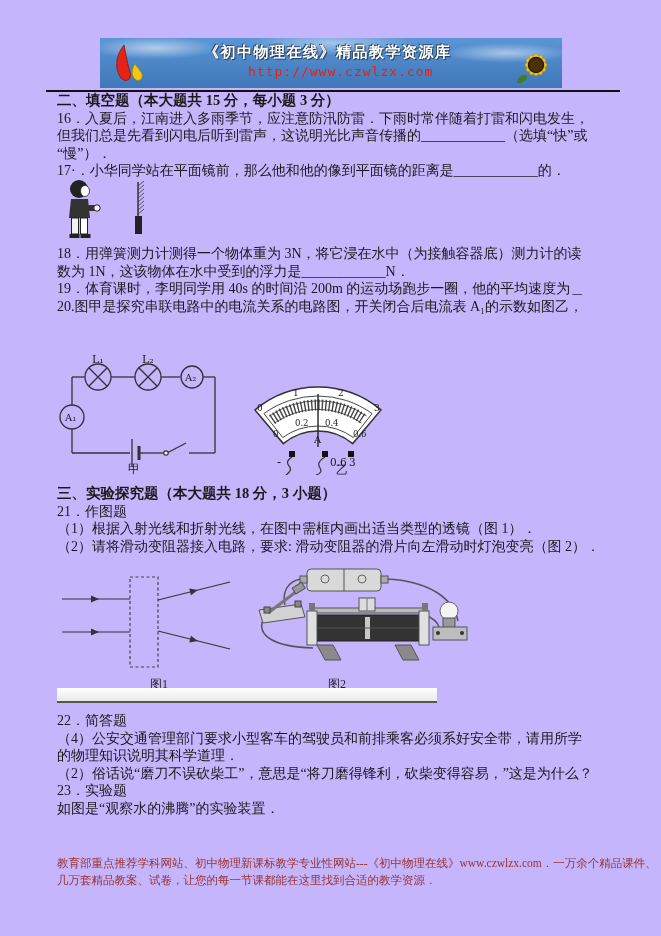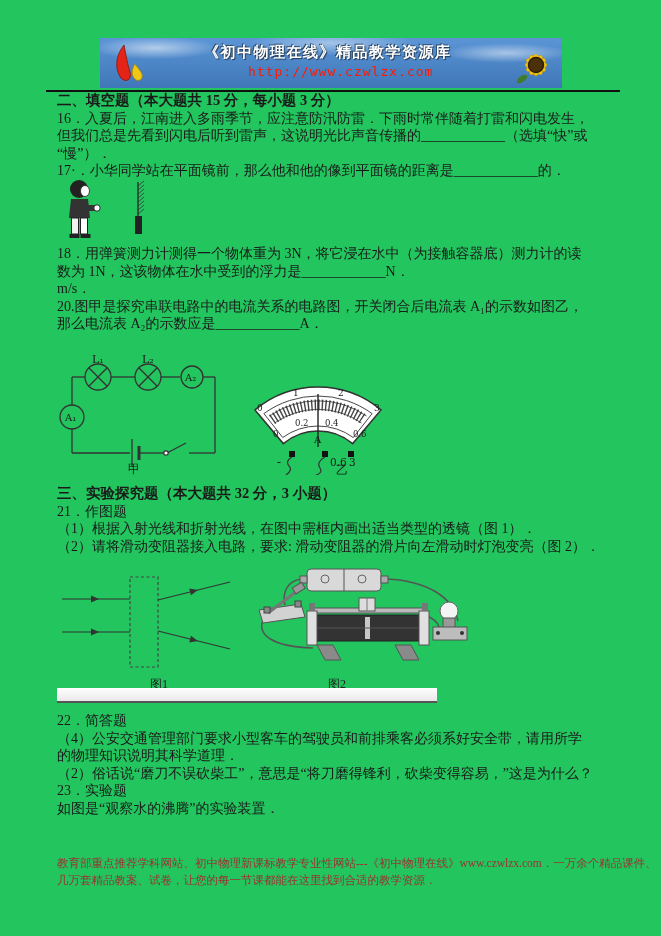--- a/index.html
+++ b/index.html
@@ -1,16 +1,16 @@
 <!DOCTYPE html>
 <html><head>
 <meta charset="utf-8">
 <style>
   html,body{margin:0;padding:0;background:#fff;}
-  .page{position:relative;width:661px;height:936px;background:#22c55e;overflow:hidden;
+  .page{position:relative;width:661px;height:936px;background:#c4b5fd;overflow:hidden;
         font-family:"Liberation Serif","DejaVu Serif",serif;color:#1a1a1a;}
   
   .banner{position:absolute;left:100px;top:38px;width:462px;height:50px;overflow:hidden;
     background-image:
       radial-gradient(ellipse 90px 16px at 12% 20%, rgba(255,255,255,.55), transparent 70%),
       radial-gradient(ellipse 120px 18px at 50% 10%, rgba(255,255,255,.45), transparent 70%),
       radial-gradient(ellipse 90px 14px at 88% 30%, rgba(255,255,255,.5), transparent 70%),
       linear-gradient(#5b95d6, #3f77b8);}
   .banner-title{position:absolute;left:104px;top:5px;font-size:15px;font-weight:bold;color:#fff;
     letter-spacing:1.5px;text-shadow:1px 1px 1px #233a55, -1px -1px 0 #2c4a6b;white-space:nowrap;}
@@ -99,23 +99,22 @@
         <line x1="80" y1="32" x2="86" y2="27"></line>
           <line x1="80" y1="36" x2="86" y2="31"></line>
       </g>
       <rect x="77" y="38" width="7" height="18" fill="#222"></rect>
     </g>
   </svg>
 
   <div class="tblock blockB">
     <div class="tline">18．用弹簧测力计测得一个物体重为 3N，将它浸在水中（为接触容器底）测力计的读</div>
     <div class="tline">数为 1N，这该物体在水中受到的浮力是____________N．</div>
-    <div class="tline">m/s．</div>
+    <div class="tline">19．体育课时，李明同学用 40s 的时间沿 200m 的运动场跑步一圈，他的平均速度为＿</div>
     <div class="tline">20.图甲是探究串联电路中的电流关系的电路图，开关闭合后电流表 A₁的示数如图乙，</div>
-    <div class="tline">那么电流表 A₂的示数应是____________A．</div>
   </div>
 
   <svg class="fig" style="left:58px;top:355px;" width="168" height="120" viewBox="0 0 168 120">
     <g stroke="#333" stroke-width="1.3" fill="none">
       <line x1="14" y1="22" x2="27" y2="22"></line>
       <circle cx="40" cy="22" r="13"></circle>
       <line x1="30.8" y1="12.8" x2="49.2" y2="31.2"></line>
         <line x1="49.2" y1="12.8" x2="30.8" y2="31.2"></line>
       <line x1="53" y1="22" x2="77" y2="22"></line>
       <circle cx="90" cy="22" r="13"></circle>
@@ -164,21 +163,21 @@
     <rect x="105" y="94" width="6" height="6" fill="#111"></rect>
     <path d="M49,100 q-7,4 -3,9 q4,4 -3,9" fill="none" stroke="#333" stroke-width="1.2"></path>
     <path d="M82,100 q-9,5 -5,11 q3,5 -4,7" fill="none" stroke="#333" stroke-width="1.2"></path>
     <text x="34" y="109" font-size="12">-</text>
     <text x="87" y="109" font-size="10.5">0.6</text>
     <text x="106" y="109" font-size="10.5">3</text>
     <text x="93" y="117" font-size="12">乙</text>
   </svg>
 
   <div class="tblock blockC">
-    <div class="tline bold">三、实验探究题（本大题共 32 分，3 小题）</div>
+    <div class="tline bold">三、实验探究题（本大题共 18 分，3 小题）</div>
     <div class="tline">21．作图题</div>
     <div class="tline">（1）根据入射光线和折射光线，在图中需框内画出适当类型的透镜（图 1）．</div>
     <div class="tline">（2）请将滑动变阻器接入电路，要求: 滑动变阻器的滑片向左滑动时灯泡变亮（图 2）．</div>
   </div>
 
   <svg class="fig" style="left:58px;top:574px;" width="175" height="100" viewBox="0 0 175 100">
     <rect x="72" y="3" width="28" height="90" fill="none" stroke="#444" stroke-width="1.2" stroke-dasharray="3 2.5"></rect>
     <g stroke="#333" stroke-width="1.2">
       <line x1="4" y1="25" x2="72" y2="25"></line>
       <line x1="4" y1="58" x2="72" y2="58"></line>

